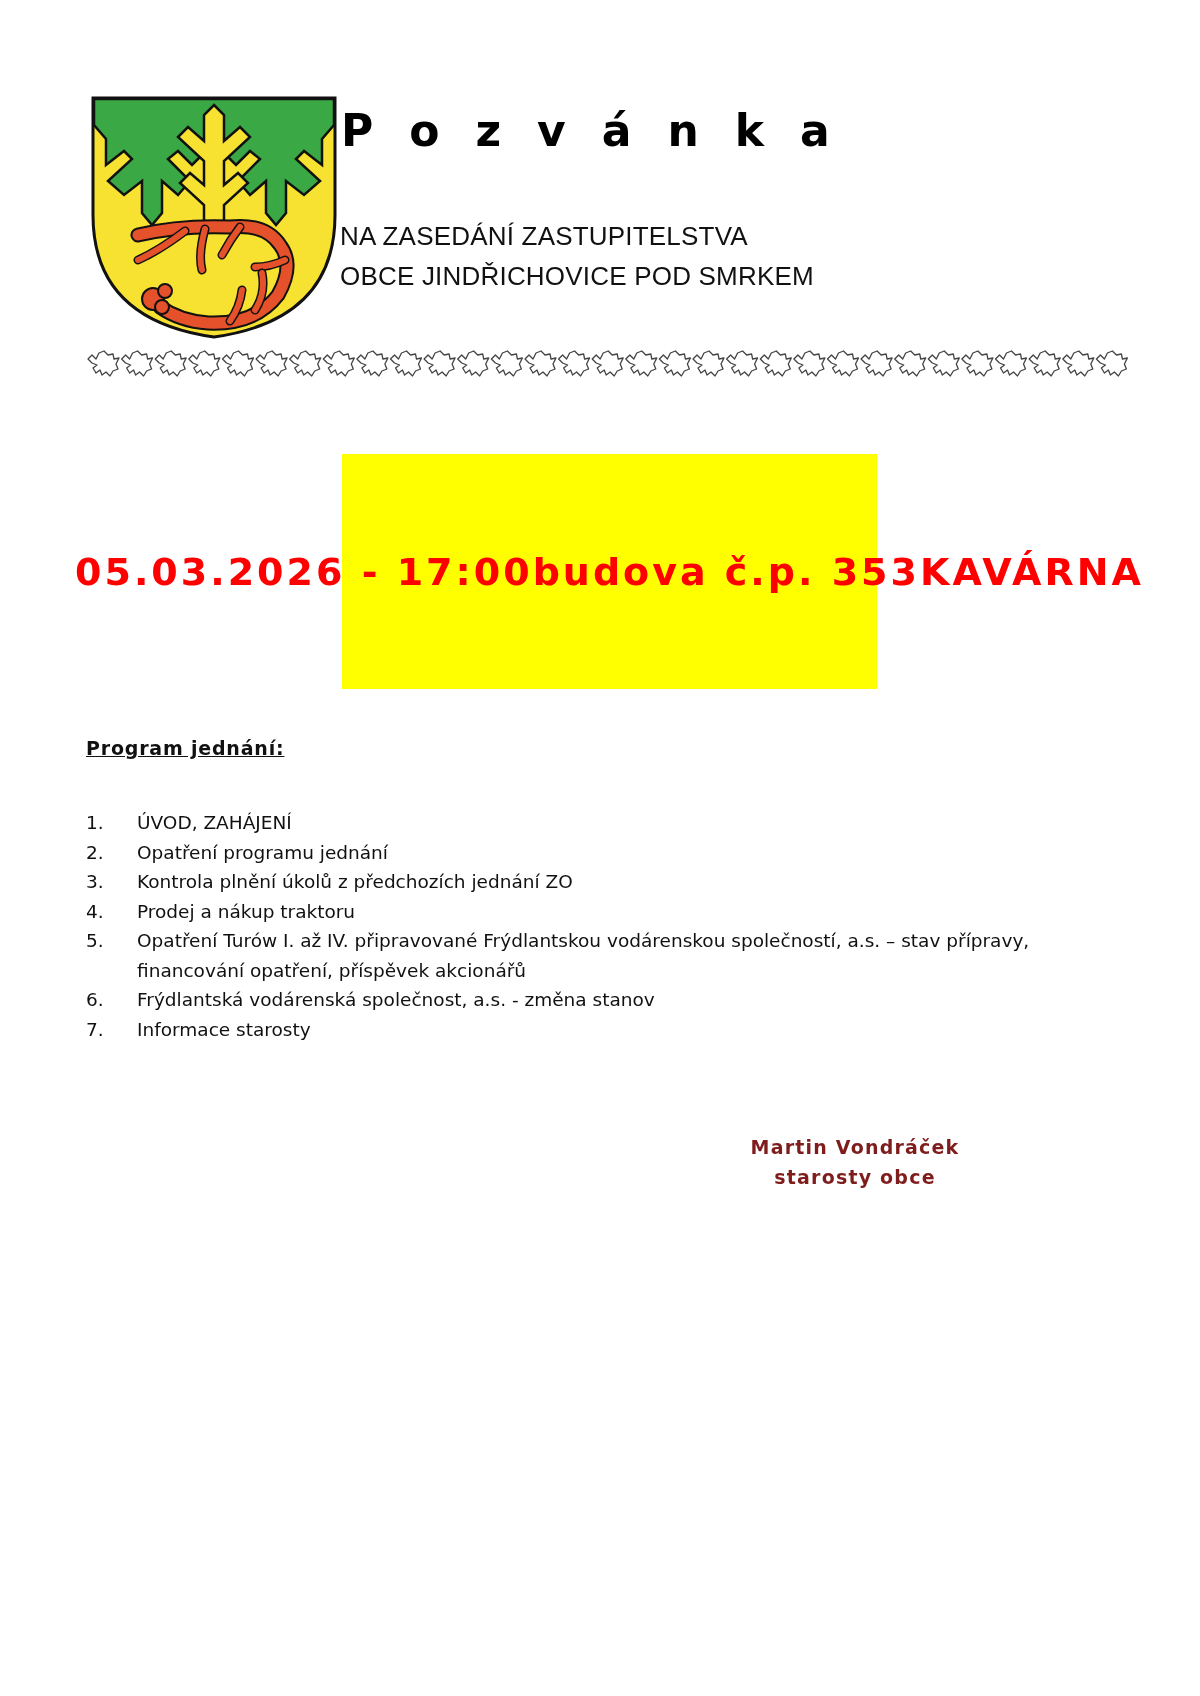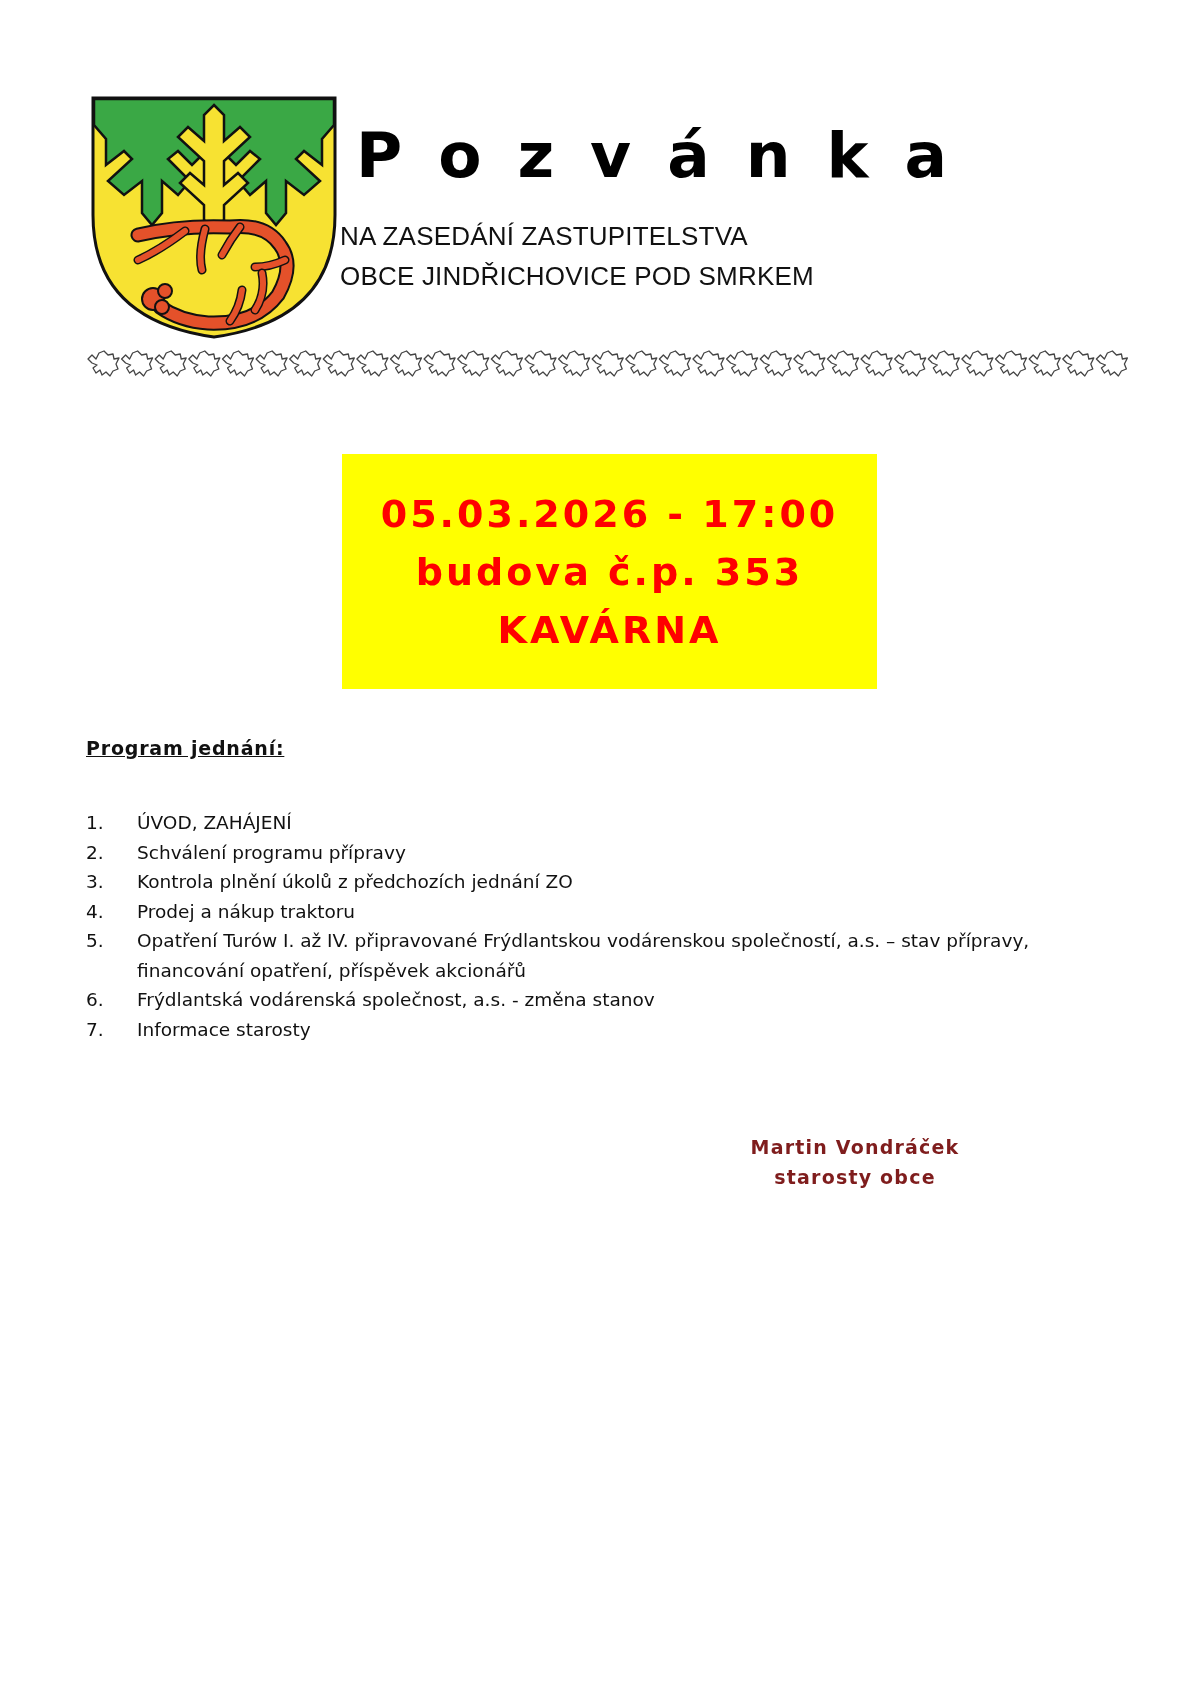--- a/index.html
+++ b/index.html
@@ -1,26 +1,26 @@
 <!DOCTYPE html>
 <html><head>
 <meta charset="utf-8">
 <style>
   html, body { margin: 0; padding: 0; background: #ffffff; }
   body { width: 1200px; height: 1696px; position: relative; overflow: hidden;
          font-family: "DejaVu Sans", "Liberation Sans", sans-serif; color: #111; }
   .crest { position: absolute; left: 90px; top: 95px; width: 248px; height: 245px; }
   .title { position: absolute; left: 340px; top: 108px; font-family: "DejaVu Sans", sans-serif;
-           font-weight: bold; font-size: 63px; letter-spacing: 36px; color: #000; line-height: 1; margin: 16px; }
+           font-weight: bold; font-size: 44px; letter-spacing: 36px; color: #000; line-height: 1; margin: 1px; }
   .subtitle { position: absolute; left: 340px; top: 216px; font-family: Liberation Sans, sans-serif;
               font-size: 26px; line-height: 40px; color: #111; letter-spacing: 0.2px; }
   .subtitle div { white-space: nowrap; }
   .divider { position: absolute; left: 86px; top: 348px; width: 1042px; height: 30px; }
   .event-box { position: absolute; left: 342px; top: 454px; width: 535px; height: 235px;
-               background: #ffff00; display: flex; flex-direction: column; align-items: center;
+               background: #ffff00; display: flex; flex-direction: row; align-items: center;
                justify-content: center; }
   .event-line { font-family: "DejaVu Sans", sans-serif; font-weight: bold; color: #ff0000;
                 font-size: 38px; line-height: 58px; letter-spacing: 3px; white-space: nowrap; }
   .program-heading { position: absolute; left: 86px; top: 737px; font-family: "DejaVu Sans", sans-serif;
                      font-weight: bold; font-size: 19px; text-decoration: underline; letter-spacing: 0.8px; color: #111; }
   .program-list { position: absolute; left: 86px; top: 808px; width: 1040px; list-style: none; margin: 0; padding: 0;
                   font-family: "DejaVu Sans", sans-serif; font-size: 18.5px; line-height: 29.5px; color: #111; }
   .program-list li { display: flex; }
   .program-list .num { width: 51px; flex: 0 0 51px; }
   .program-list .txt { flex: 1; }
@@ -118,21 +118,21 @@
 
 <div class="program-heading">Program jednání:</div>
 
 <ol class="program-list">
   <li>
     <span class="num">1.</span>
     <span class="txt">ÚVOD, ZAHÁJENÍ</span>
   </li>
   <li>
     <span class="num">2.</span>
-    <span class="txt">Schválení programu přípravy</span>
+    <span class="txt">Opatření programu jednání</span>
   </li>
   <li>
     <span class="num">3.</span>
     <span class="txt">Kontrola plnění úkolů z předchozích jednání ZO</span>
   </li>
   <li>
     <span class="num">4.</span>
     <span class="txt">Prodej a nákup traktoru</span>
   </li>
   <li>

